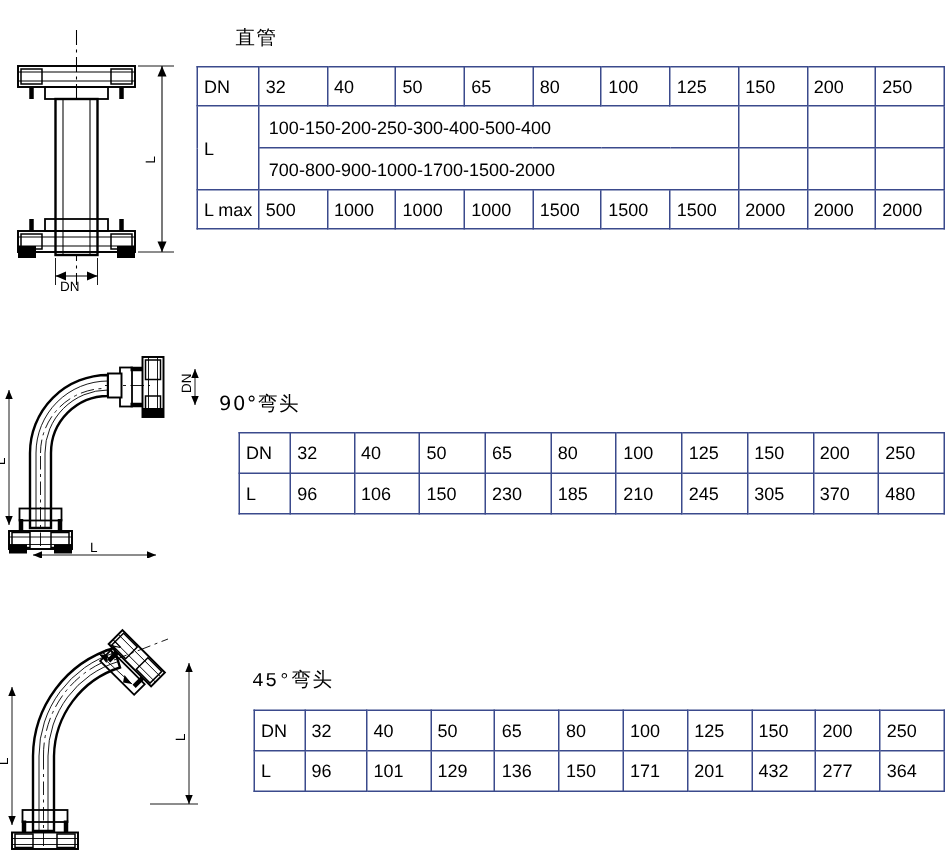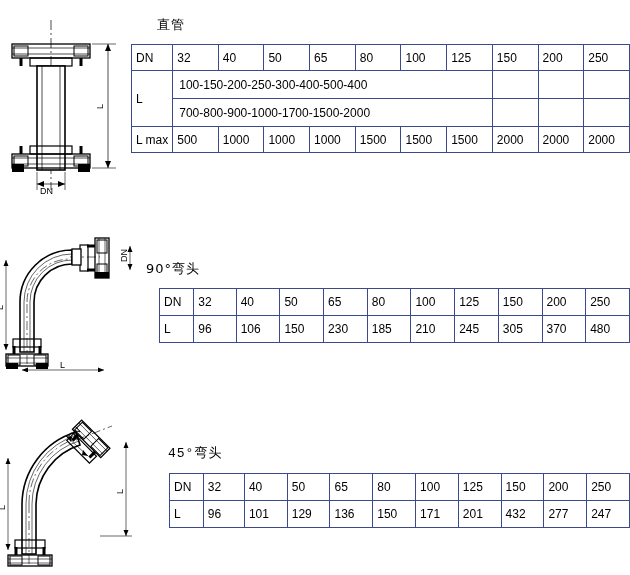--- a/index.html
+++ b/index.html
@@ -319,16 +319,16 @@
     <td class="lbl hd">L</td>
     <td class="val">96</td>
     <td class="val">101</td>
     <td class="val">129</td>
     <td class="val">136</td>
     <td class="val">150</td>
     <td class="val">171</td>
     <td class="val">201</td>
     <td class="val">432</td>
     <td class="val">277</td>
-    <td class="val">247</td>
+    <td class="val">364</td>
   </tr>
 </tbody>
   </table>
 
 </body></html>

